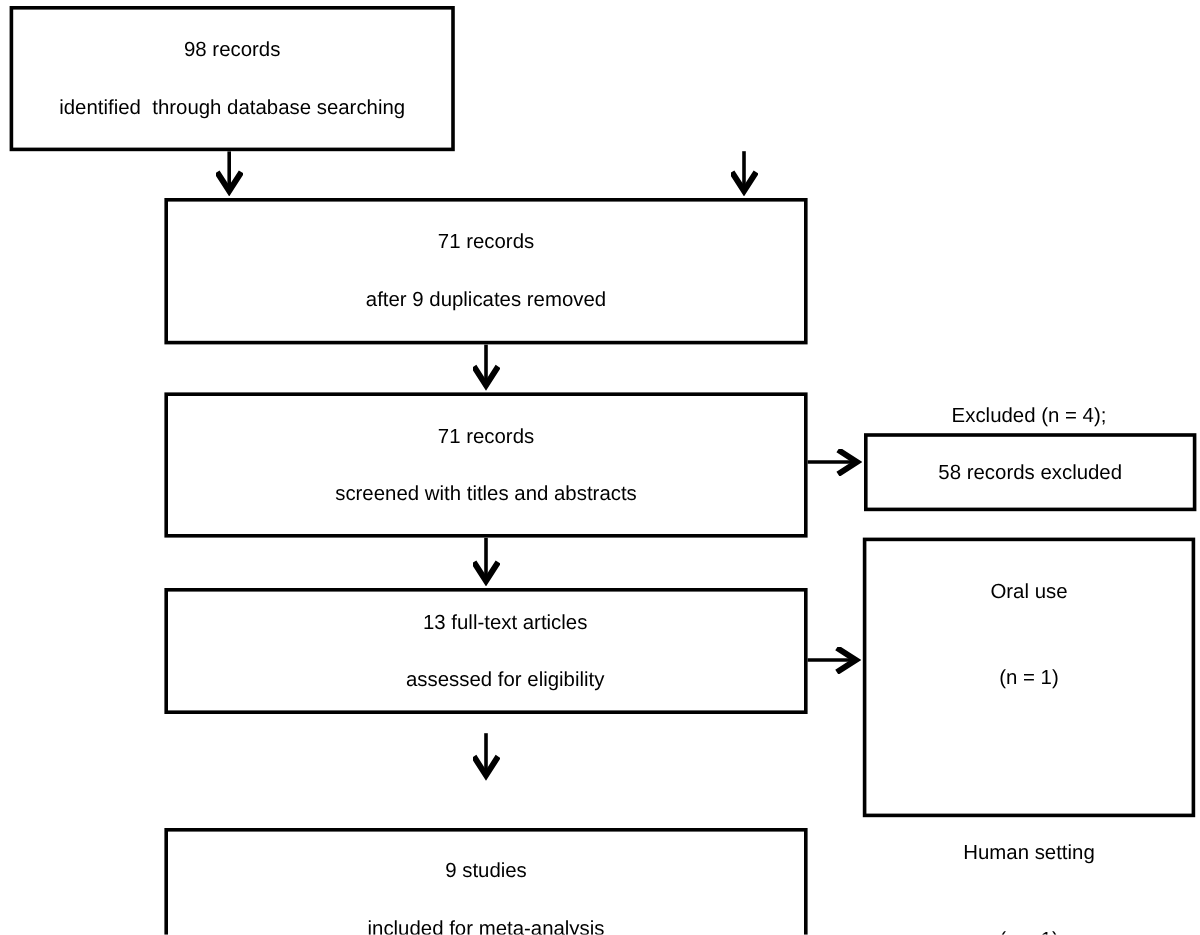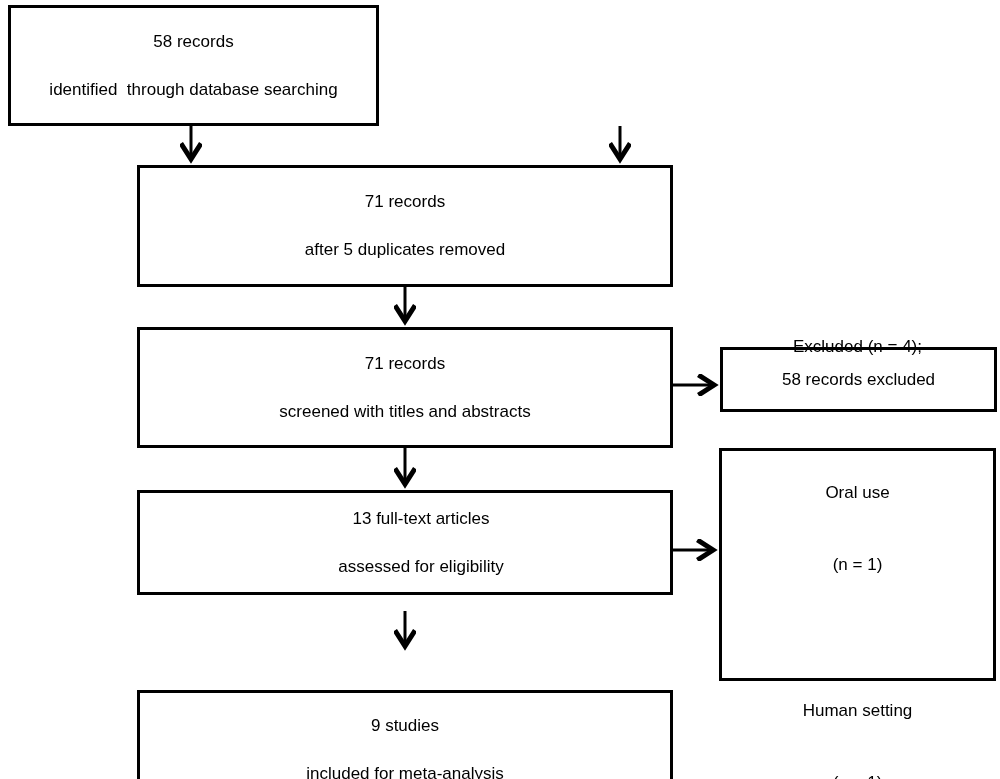--- a/index.html
+++ b/index.html
@@ -42,21 +42,21 @@
     white-space: pre-wrap;
   }
   .box.two-line { row-gap: 28px; }
 
   .box-database { left: 8px;   top: 5px;   width: 371px; height: 121px; }
   .box-hand     { left: 433px; top: 5px;   width: 375px; height: 121px; }
   .box-dedup    { left: 137px; top: 165px; width: 536px; height: 122px; }
   .box-screened { left: 137px; top: 327px; width: 536px; height: 121px; }
   .box-fulltext { left: 137px; top: 490px; width: 536px; height: 105px; padding-left: 32px; }
   .box-included { left: 137px; top: 690px; width: 536px; height: 120px; }
-  .box-excluded58 { left: 720px; top: 347px; width: 277px; height: 65px; }
+  .box-excluded58 { left: 720px; top: 361px; width: 277px; height: 65px; }
   .box-reasons    { left: 719px; top: 448px; width: 277px; height: 233px; row-gap: 26px; }
 
   .reason-group {
     line-height: 24px;
   }
 </style>
 </head>
 <body>
 
 <div class="canvas">
@@ -70,28 +70,28 @@
     <line x1="191" y1="126" x2="191" y2="158" marker-end="url(#arrowhead)"></line>
     <line x1="620" y1="126" x2="620" y2="158" marker-end="url(#arrowhead)"></line>
     <line x1="405" y1="287" x2="405" y2="320" marker-end="url(#arrowhead)"></line>
     <line x1="405" y1="448" x2="405" y2="483" marker-end="url(#arrowhead)"></line>
     <line x1="405" y1="611" x2="405" y2="645" marker-end="url(#arrowhead)"></line>
     <line x1="672" y1="385" x2="713" y2="385" marker-end="url(#arrowhead)"></line>
     <line x1="672" y1="550" x2="712" y2="550" marker-end="url(#arrowhead)"></line>
   </svg>
 
   <div class="box box-database two-line">
-    <div>58 records</div>
+    <div>98 records</div>
     <div>identified  through database searching</div>
   </div>
 
 
   <div class="box box-dedup two-line">
     <div>71 records</div>
-    <div>after 5 duplicates removed</div>
+    <div>after 9 duplicates removed</div>
   </div>
 
   <div class="box box-screened two-line">
     <div>71 records</div>
     <div>screened with titles and abstracts</div>
   </div>
 
   <div class="box box-fulltext two-line">
     <div>13 full-text articles</div>
     <div>assessed for eligibility</div>

